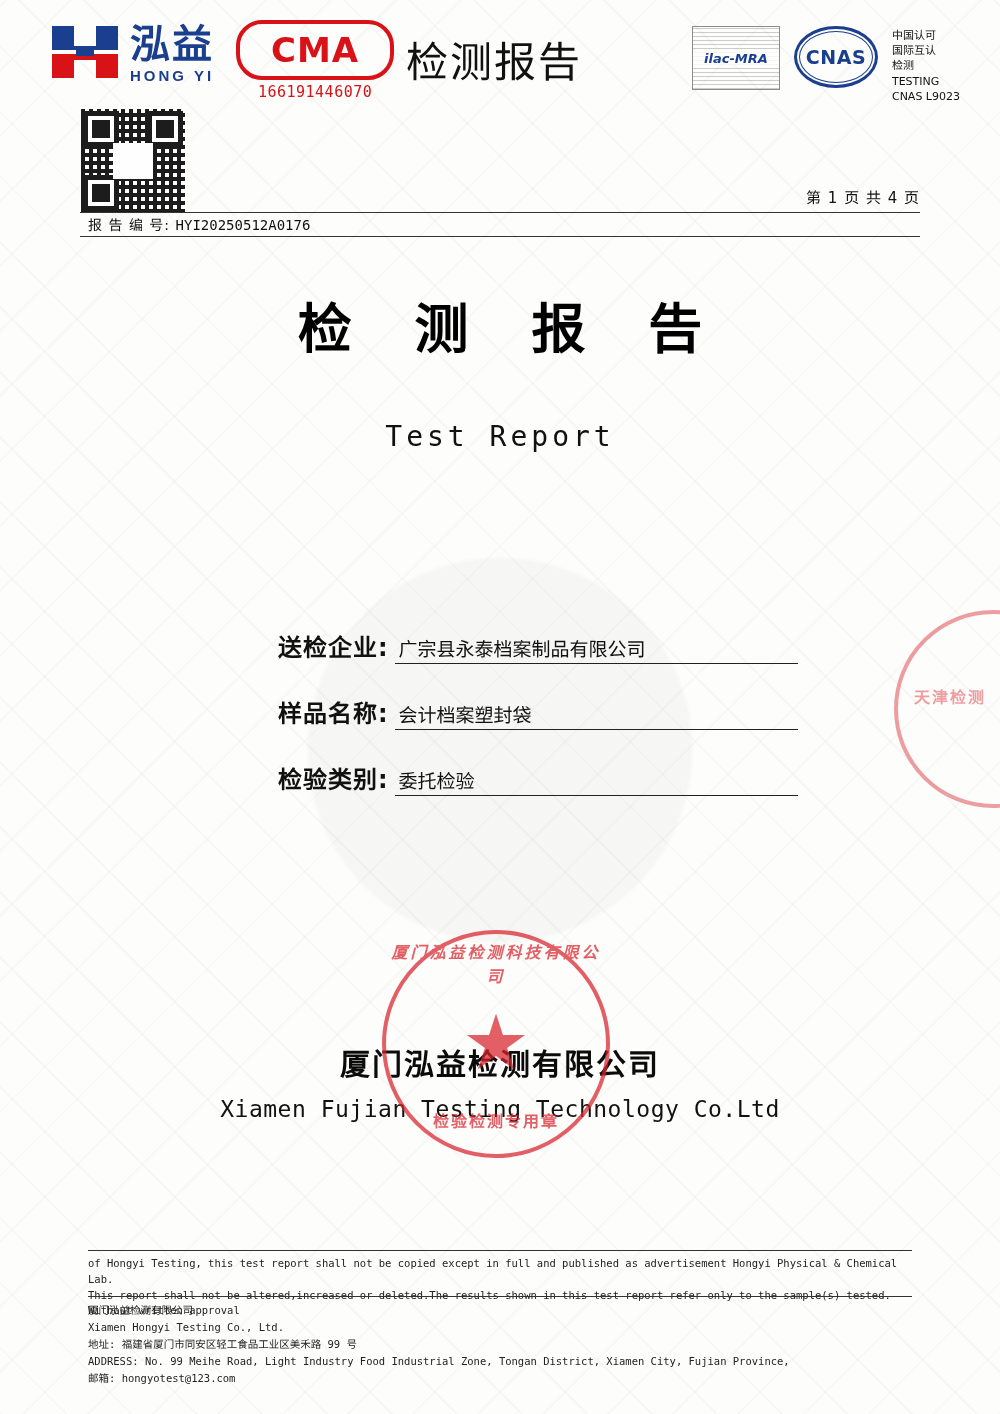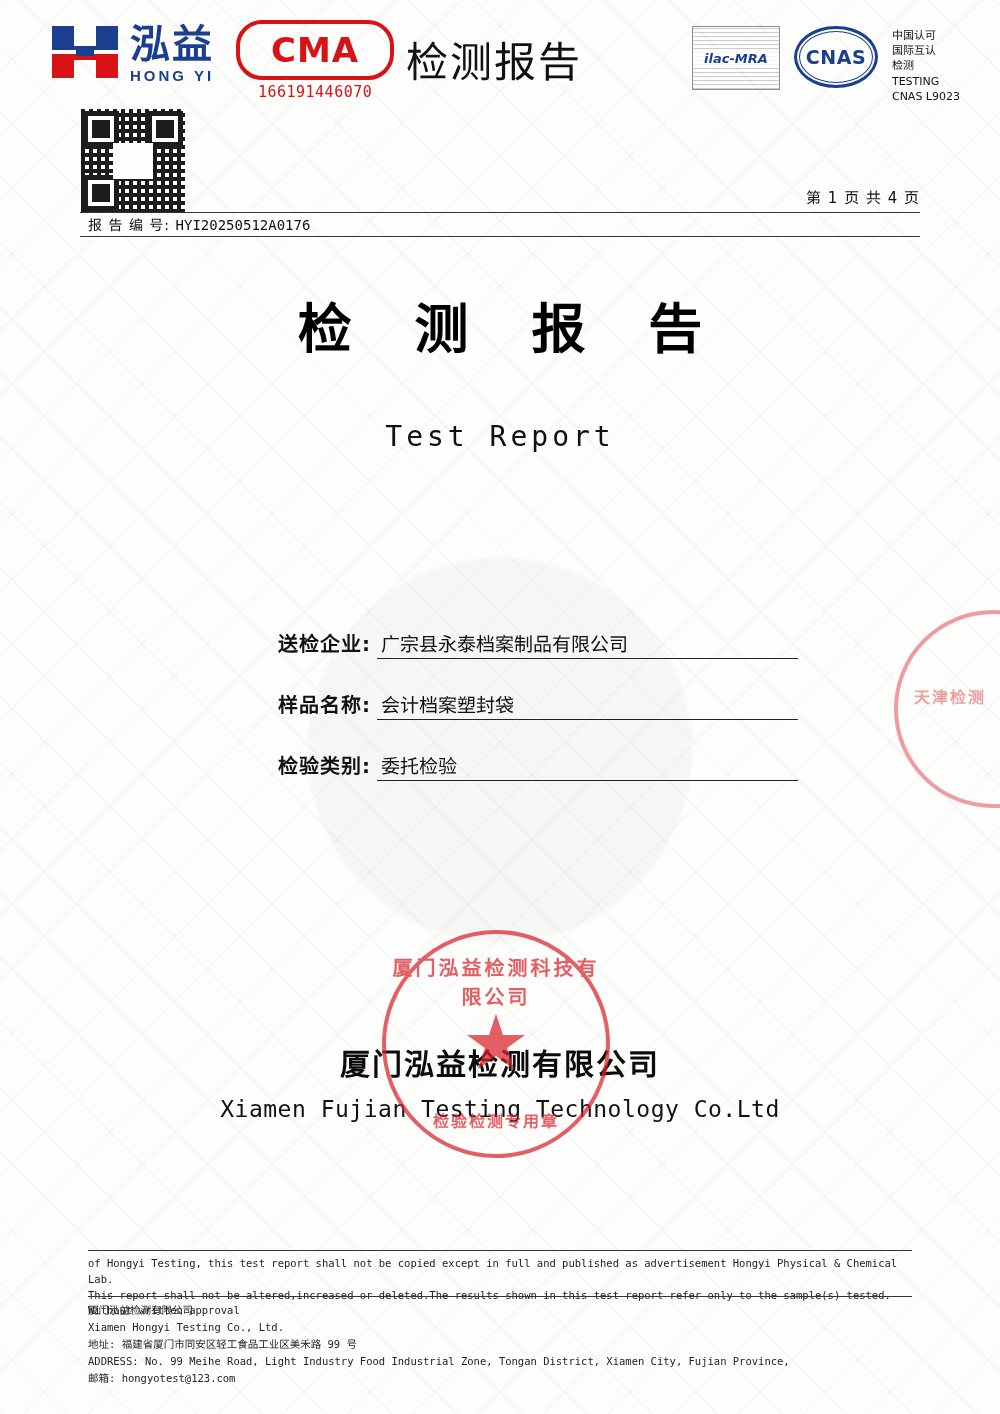--- a/index.html
+++ b/index.html
@@ -230,21 +230,21 @@
     left: 278px; top: 628px;
     width: 520px;
   }
   .field {
     display: flex;
     align-items: baseline;
     margin-bottom: 30px;
     font-family: "DejaVu Sans", sans-serif;
   }
   .field .lab {
-    font-size: 20px;
+    font-size: 24px;
     font-weight: bold;
     letter-spacing: 1px;
     white-space: nowrap;
   }
   .field .val {
     font-size: 19px;
     margin-left: 6px;
     padding: 0 4px 2px 4px;
     border-bottom: 1px solid #222;
     flex: 1;
@@ -273,23 +273,24 @@
   .stamp-main .arc-top,
   .stamp-main .stamp-sub {
     position: absolute;
     left: 0; right: 0;
     text-align: center;
     color: #d9232c;
     font-family: "DejaVu Sans", sans-serif;
     font-weight: bold;
   }
   .stamp-main .arc-top {
-    top: 18px;
-    font-size: 20px;
+    top: 5px;
+    font-size: 16px;
     letter-spacing: 3px;
+    font-style: italic;
   }
   .stamp-main .stamp-sub {
     bottom: 22px;
     font-size: 16px;
     letter-spacing: 2px;
   }
   .stamp-side {
     position: absolute;
     right: -92px; top: 610px;
     width: 190px; height: 190px;

